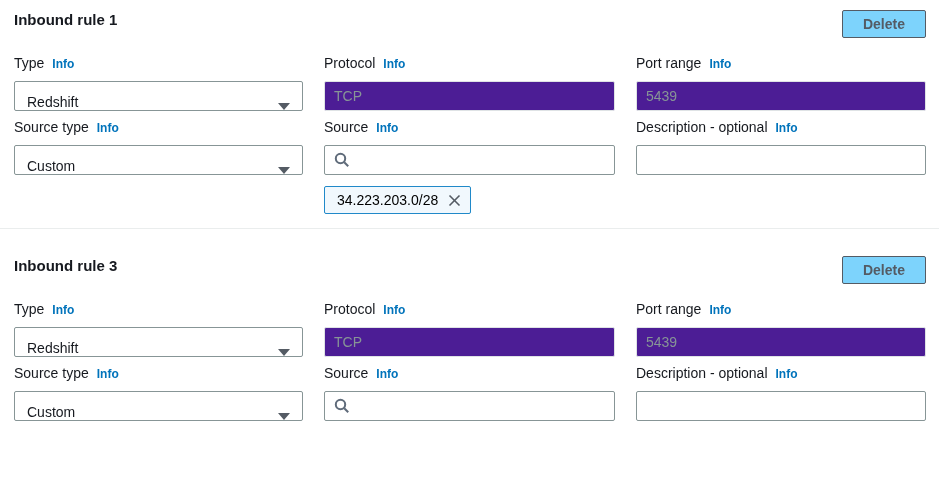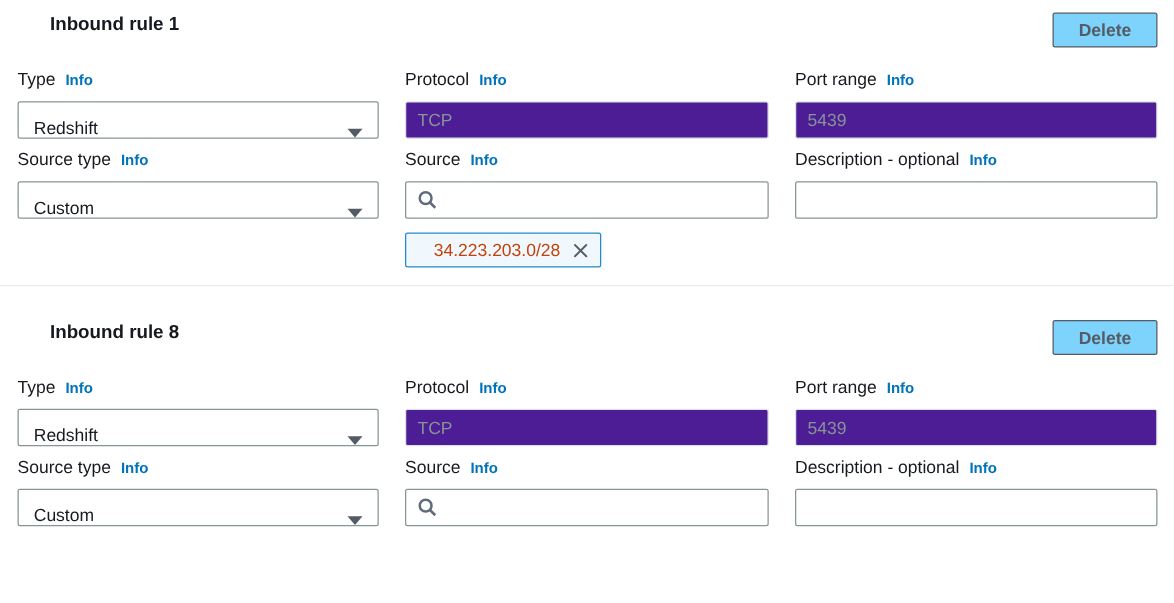--- a/index.html
+++ b/index.html
@@ -11,21 +11,21 @@
   }
   .container { padding:8px 13px 0 14px; }
 
   .rule-header {
     display:flex;
     justify-content:space-between;
     align-items:flex-start;
     height:30px;
     margin-bottom:16px;
   }
-  .rule-title { font-size:15px; font-weight:bold; line-height:20px; margin-top:2px;margin-left:26px; }
+  .rule-title { font-size:15px; font-weight:bold; line-height:20px; margin-top:2px; }
   .delete-btn {
     margin-top:2px;
     height:28px;
     padding:0 20px;
     background:#7dd3fc;
     border:1px solid #545b64;
     border-radius:2px;
     color:#545b64;
     font-family:"Liberation Sans", sans-serif;
     font-weight:bold;
@@ -102,26 +102,26 @@
     width:16px; height:16px;
     pointer-events:none;
   }
 
   .token-row { margin-top:11px; height:28px; }
   .token {
     display:inline-flex;
     align-items:center;
     gap:9px;
     height:28px;
-    padding:0 8px 0 22px;
+    padding:0 8px 0 12px;
     background:#f1f8fd;
     border:1px solid #2089c9;
     border-radius:2px;
     font-size:14px;
-    color:#c2410c;
+    color:#000000;
     white-space:nowrap;
   }
   .token-x {
     background:none;
     border:none;
     padding:0;
     cursor:pointer;
     display:flex;
     align-items:center;
   }
@@ -209,21 +209,21 @@
           <input class="text-input" value="" style="">
         </div>
       </div>
     </div>
   </section>
 
   <div class="divider"></div>
 
   <section>
     <div class="rule-header">
-      <h2 class="rule-title">Inbound rule 8</h2>
+      <h2 class="rule-title">Inbound rule 3</h2>
       <button class="delete-btn">Delete</button>
     </div>
 
     <div class="cols">
       <div class="col1">
         <div class="field-label">
           <span>Type</span><a class="info-link">Info</a>
         </div>
         <div class="control-row">
           <div class="select">

